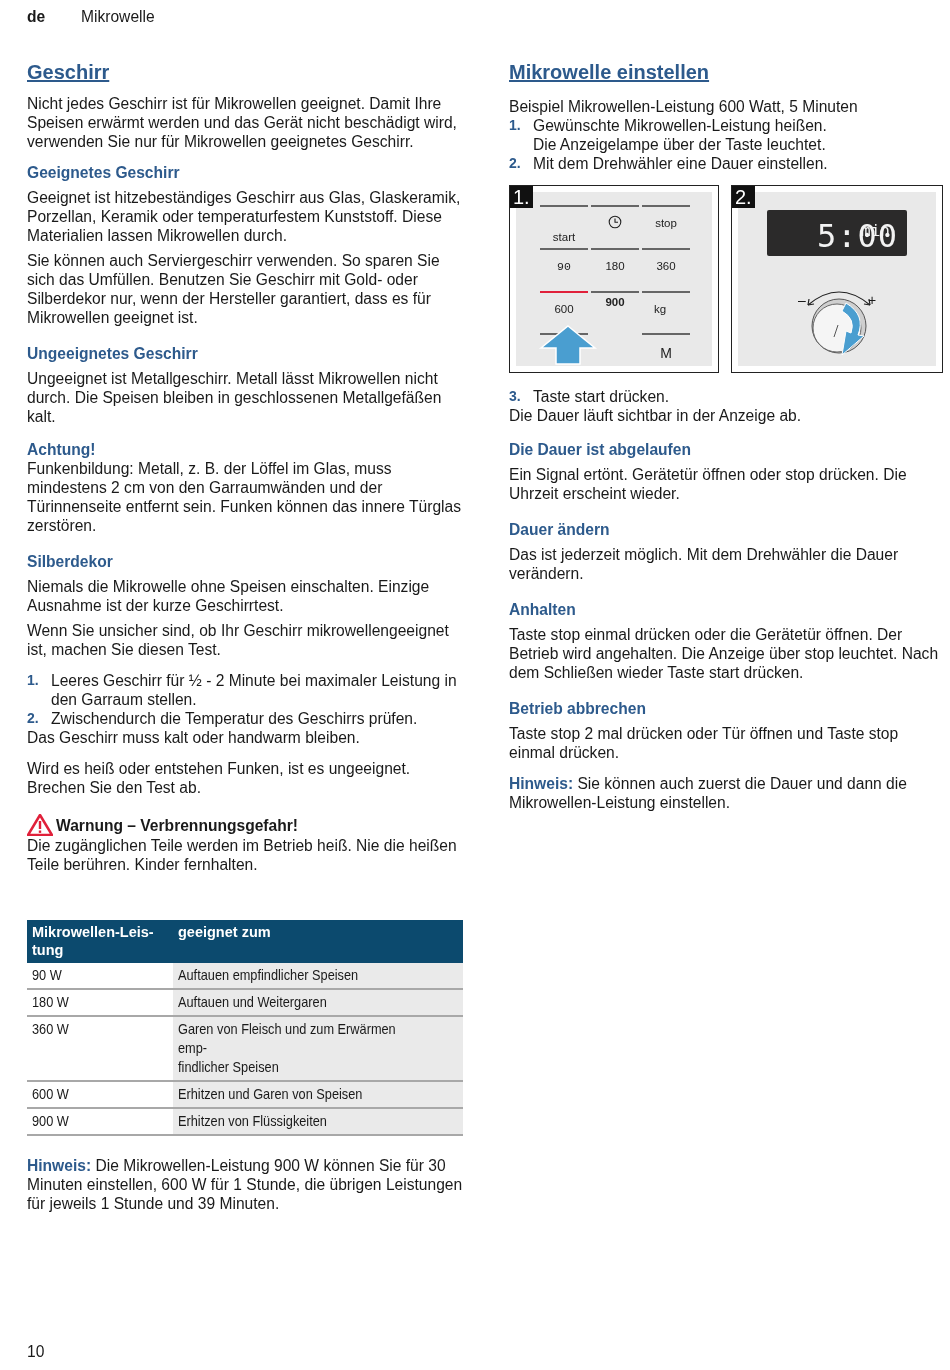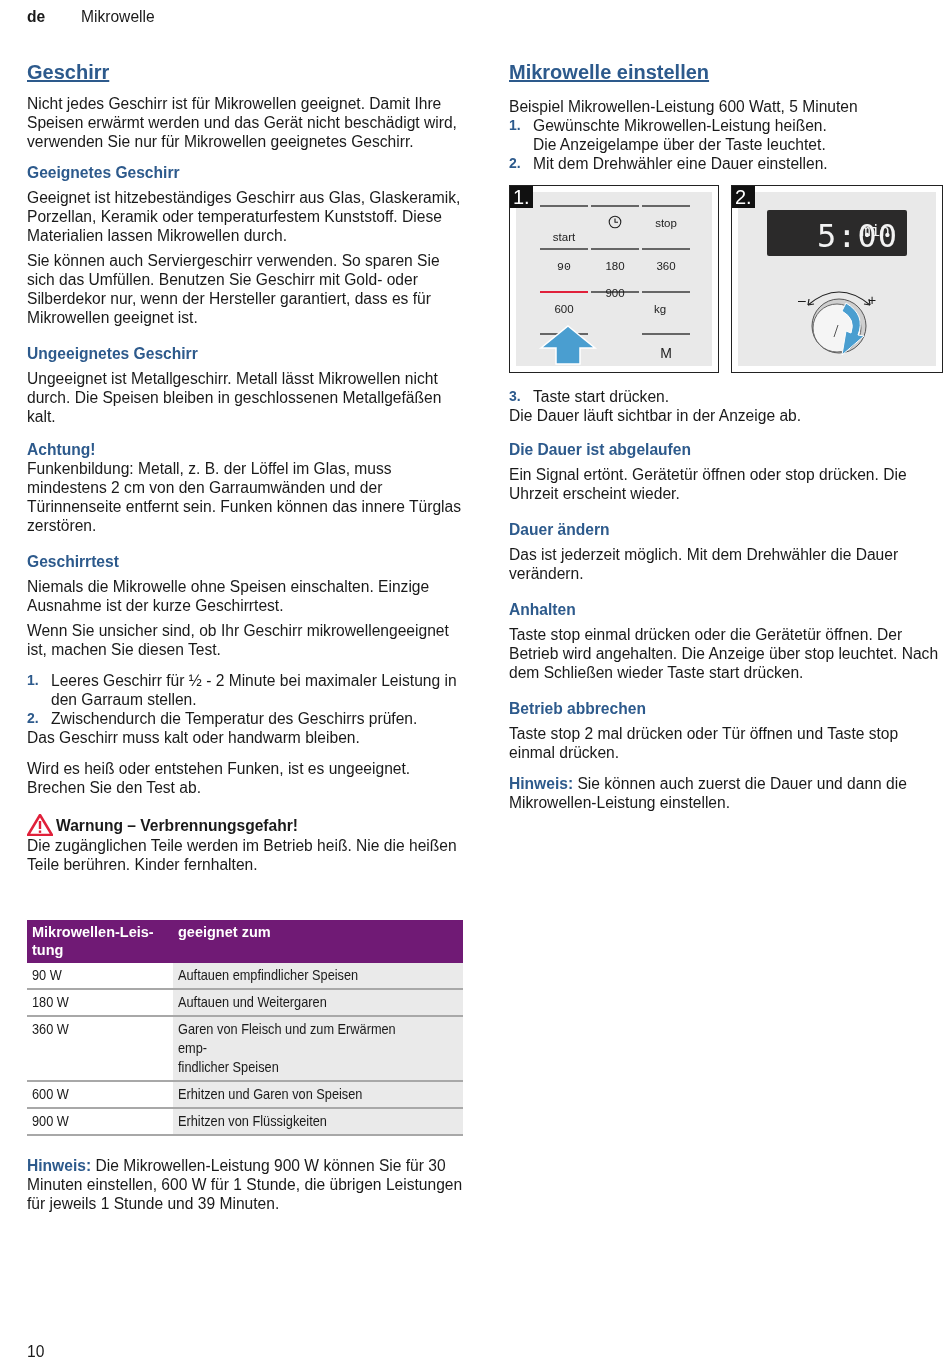--- a/index.html
+++ b/index.html
@@ -21,21 +21,21 @@
   #hdr-lang { left:27px; top:8px; font-size:15.6px; font-weight:bold; }
   #hdr-title { left:81px; top:8px; font-size:15.6px; }
 
   
   #left { left:27px; top:60px; width:440px; }
   #right { left:509px; top:60px; width:430px; }
 
   
   table.pw { border-collapse:collapse; width:436px; font-family:"Liberation Sans", sans-serif;
              font-size:14.5px; }
-  table.pw th { background:#701a75; color:#fff; text-align:left; vertical-align:top;
+  table.pw th { background:#0c4a6e; color:#fff; text-align:left; vertical-align:top;
                 font-weight:bold; padding:3px 5px 4px 5px; line-height:18px; font-size:14.5px; }
   table.pw td { padding:3px 5px; vertical-align:top; line-height:19px; border-bottom:2px solid #a8a8a8;
                 transform-origin:left; }
   table.pw td.c1 { background:#ffffff; width:136px; }
   table.pw td.c2 { background:#eaeaea; }
   .narrow { display:inline-block; transform:scaleX(0.88); transform-origin:left; white-space:nowrap; }
 
   
   .panel { position:absolute; top:185px; width:210px; height:188px; border:1px solid #222;
            box-sizing:border-box; background:#fff; }
@@ -69,21 +69,21 @@
 
   <div class="h3">Ungeeignetes Geschirr</div>
   <div style="height:6px"></div>
   <p>Ungeeignet ist Metallgeschirr. Metall lässt Mikrowellen nicht durch. Die Speisen bleiben in geschlossenen Metallgefäßen kalt.</p>
   <div style="height:14px"></div>
 
   <div class="h3">Achtung!</div>
   <p>Funkenbildung: Metall, z. B. der Löffel im Glas, muss mindestens 2 cm von den Garraumwänden und der Türinnenseite entfernt sein. Funken können das innere Türglas zerstören.</p>
   <div style="height:17px"></div>
 
-  <div class="h3">Geschirrtest</div>
+  <div class="h3">Silberdekor</div>
   <div style="height:6px"></div>
   <p>Niemals die Mikrowelle ohne Speisen einschalten. Einzige Ausnahme ist der kurze Geschirrtest.</p>
   <div class="gap"></div>
   <p>Wenn Sie unsicher sind, ob Ihr Geschirr mikrowellengeeignet ist, machen Sie diesen Test.</p>
   <div style="height:12px"></div>
   <div class="li">
     <span class="num">1.</span>
     <span class="body">Leeres Geschirr für ½ - 2 Minute bei maximaler Leistung in den Garraum stellen.</span>
   </div>
   <div class="li">
@@ -180,21 +180,21 @@
   <div class="ln" style="left:81px;top:62px;"></div>
   <div class="ln" style="left:132px;top:62px;"></div>
   <div class="pl" style="left:30px;top:74px;font-family:Liberation Mono, monospace;">90</div>
   <div class="pl" style="left:81px;top:74px;">180</div>
   <div class="pl" style="left:132px;top:74px;">360</div>
 
   <div class="ln red" style="left:30px;top:105px;"></div>
   <div class="ln" style="left:81px;top:105px;"></div>
   <div class="ln" style="left:132px;top:105px;"></div>
   <div class="pl" style="left:30px;top:117px;">600</div>
-  <div class="pl" style="left:81px;top:101px;">900</div>
+  <div class="pl" style="left:81px;top:110px;font-weight:bold;">900</div>
   <div class="pl" style="left:132px;top:117px;text-align:left;padding-left:12px;box-sizing:border-box;">kg</div>
 
   <div class="ln" style="left:30px;top:147px;"></div>
   <div class="ln" style="left:132px;top:147px;"></div>
   <div class="pl" style="left:132px;top:159px;font-size:14px;">M</div>
   <svg class="abs" style="left:28px;top:138px;" width="60" height="42" viewBox="0 0 60 42">
     <polygon points="30,2 57,24 42,24 42,40 18,40 18,24 3,24" fill="#4a9ed0" stroke="#fff" stroke-width="1.5"></polygon>
   </svg>
 </div>
 

